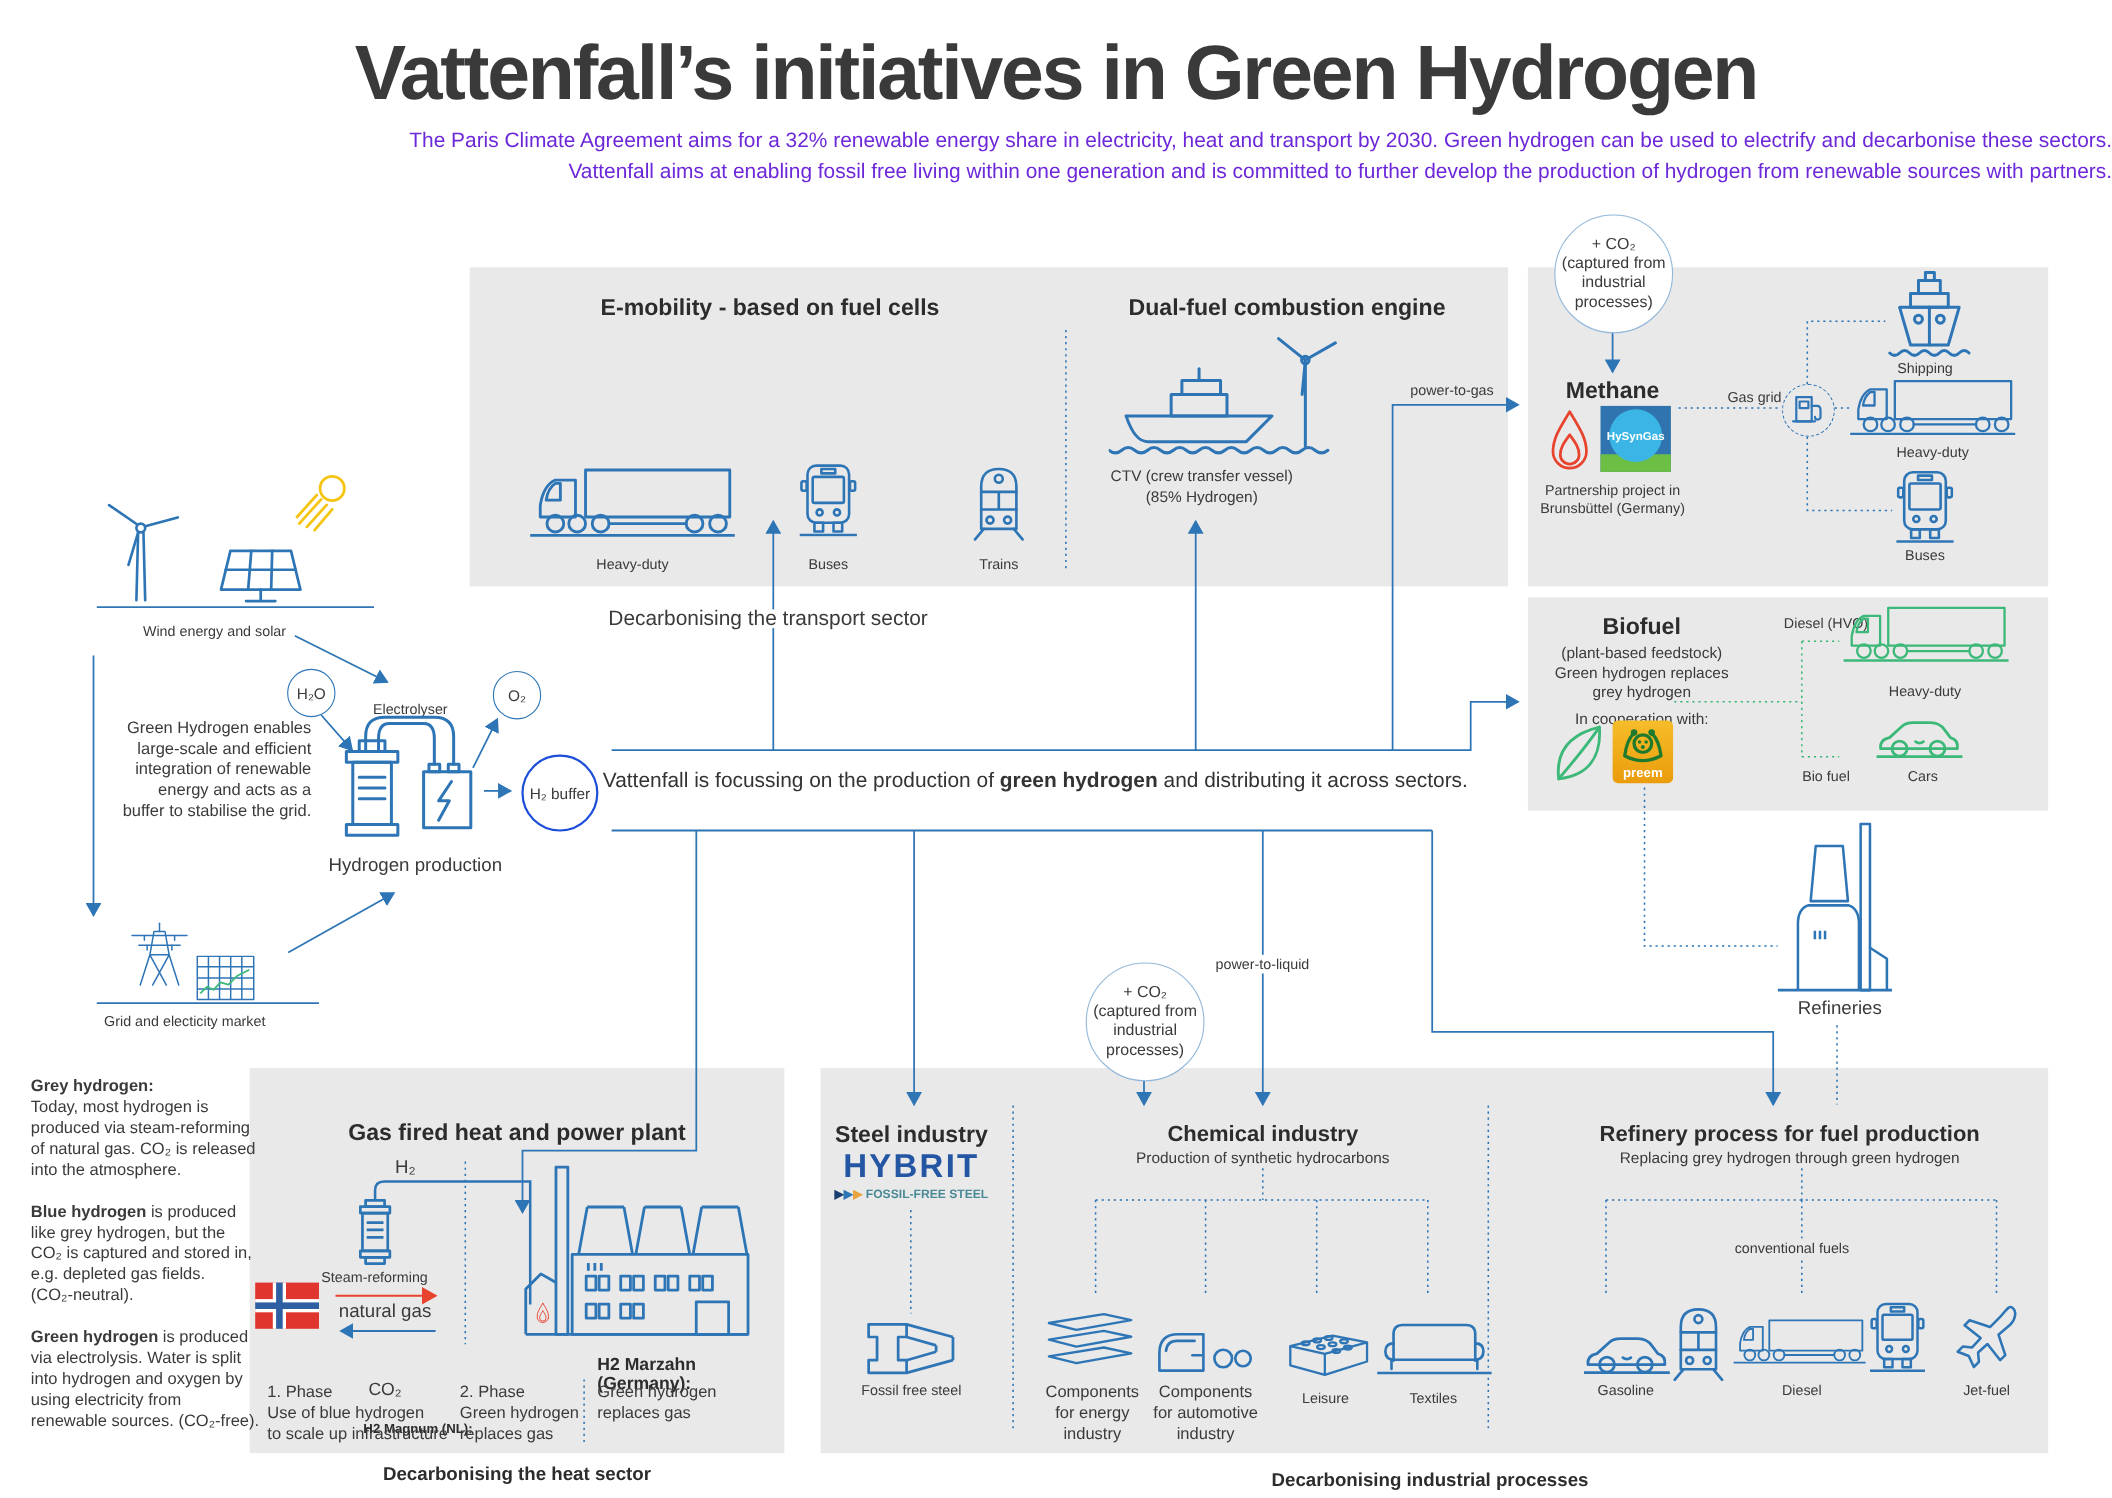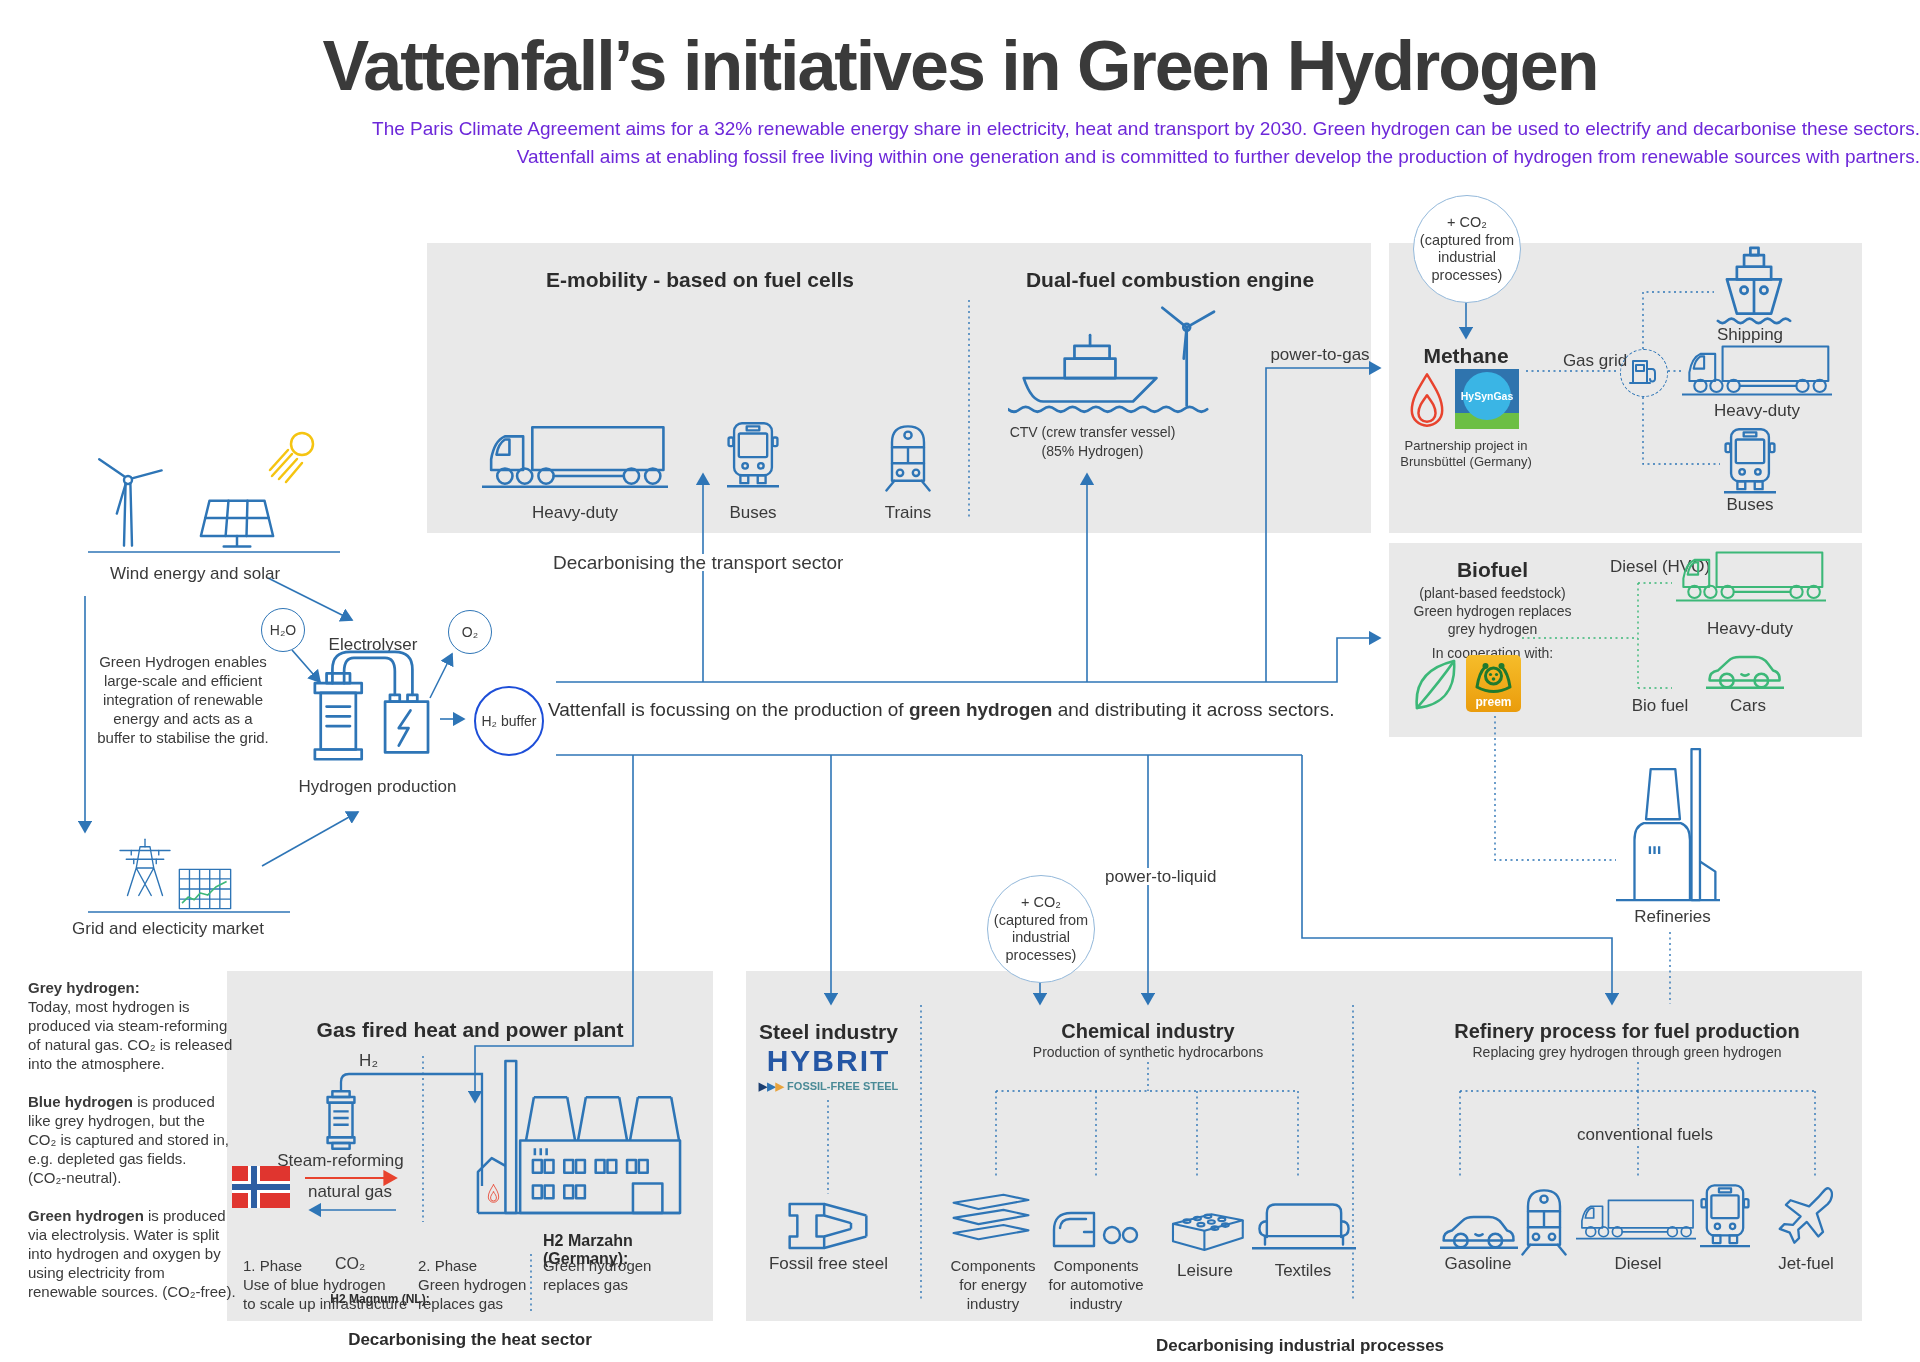--- a/index.html
+++ b/index.html
@@ -1,20 +1,20 @@
 <!DOCTYPE html>
 <html><head>
 <meta charset="utf-8">
 <style>
   html,body{margin:0;padding:0;background:#fff;}
   .canvas{position:relative;width:1920px;height:1362px;background:#fff;overflow:hidden;
           font-family:"Liberation Sans",sans-serif;color:#3a3a3a;}
   .panel{position:absolute;background:#e9e9e9;z-index:0;}
   #wires{position:absolute;left:0;top:0;z-index:1;pointer-events:none;}
-  .lbl{position:absolute;font-size:17px;line-height:17px;color:#3a3a3a;text-align:center;z-index:2;}
+  .lbl{position:absolute;font-size:13px;line-height:17px;color:#3a3a3a;text-align:center;z-index:2;}
   .lbll{text-align:right;}
   .h{position:absolute;font-weight:700;color:#2c2c2c;text-align:center;z-index:2;}
   .circ{position:absolute;border-radius:50%;background:#fff;display:flex;align-items:center;
         justify-content:center;color:#3a3a3a;z-index:3;}
   .co2{border:1.5px solid #93b8da;width:106px;height:106px;font-size:14.5px;line-height:17.5px;
        text-align:center;flex-direction:column;}
   .ic{position:absolute;overflow:visible;z-index:2;}
   .bgw{background:#fff;padding:0 5px;}
   .bgp{background:#e9e9e9;padding:0 5px;}
   .title{position:absolute;left:0;top:26px;width:1920px;text-align:center;font-size:70px;
@@ -347,21 +347,21 @@
       <use href="#sym-solar"></use>
     </svg>
 <svg class="ic" style="left:262px;top:430px;width:58px;height:58px">
   <g stroke="#f5c411" stroke-width="2.5" fill="none" stroke-linecap="round">
   <circle cx="40" cy="14" r="11"></circle>
         <path d="M30 24 L10 46 M35 29 L17 49 M40 33 L24 52 M26 20 L8 40"></path>
       </g>
     </svg>
 <div class="lbl" style="left:105px;top:565px;width:180px">Wind energy and solar</div>
 
-<div class="note" style="left:83px;top:652px;width:200px;text-align:center">
+<div class="note" style="left:83px;top:652px;width:200px;text-align:right">
   <div>Green Hydrogen enables</div>
   <div>large-scale and efficient</div>
   <div>integration of renewable</div>
   <div>energy and acts as a</div>
   <div>buffer to stabilise the grid.</div>
 </div>
 
 <div class="circ" style="left:261px;top:608px;width:42px;height:42px;border:1.8px solid #2e75b6;font-size:14px">H₂O</div>
 <div class="lbl" style="left:323px;top:636px;width:100px">Electrolyser</div>
 <div class="circ" style="left:448px;top:610px;width:42px;height:42px;border:1.8px solid #2e75b6;font-size:14px">O₂</div>

